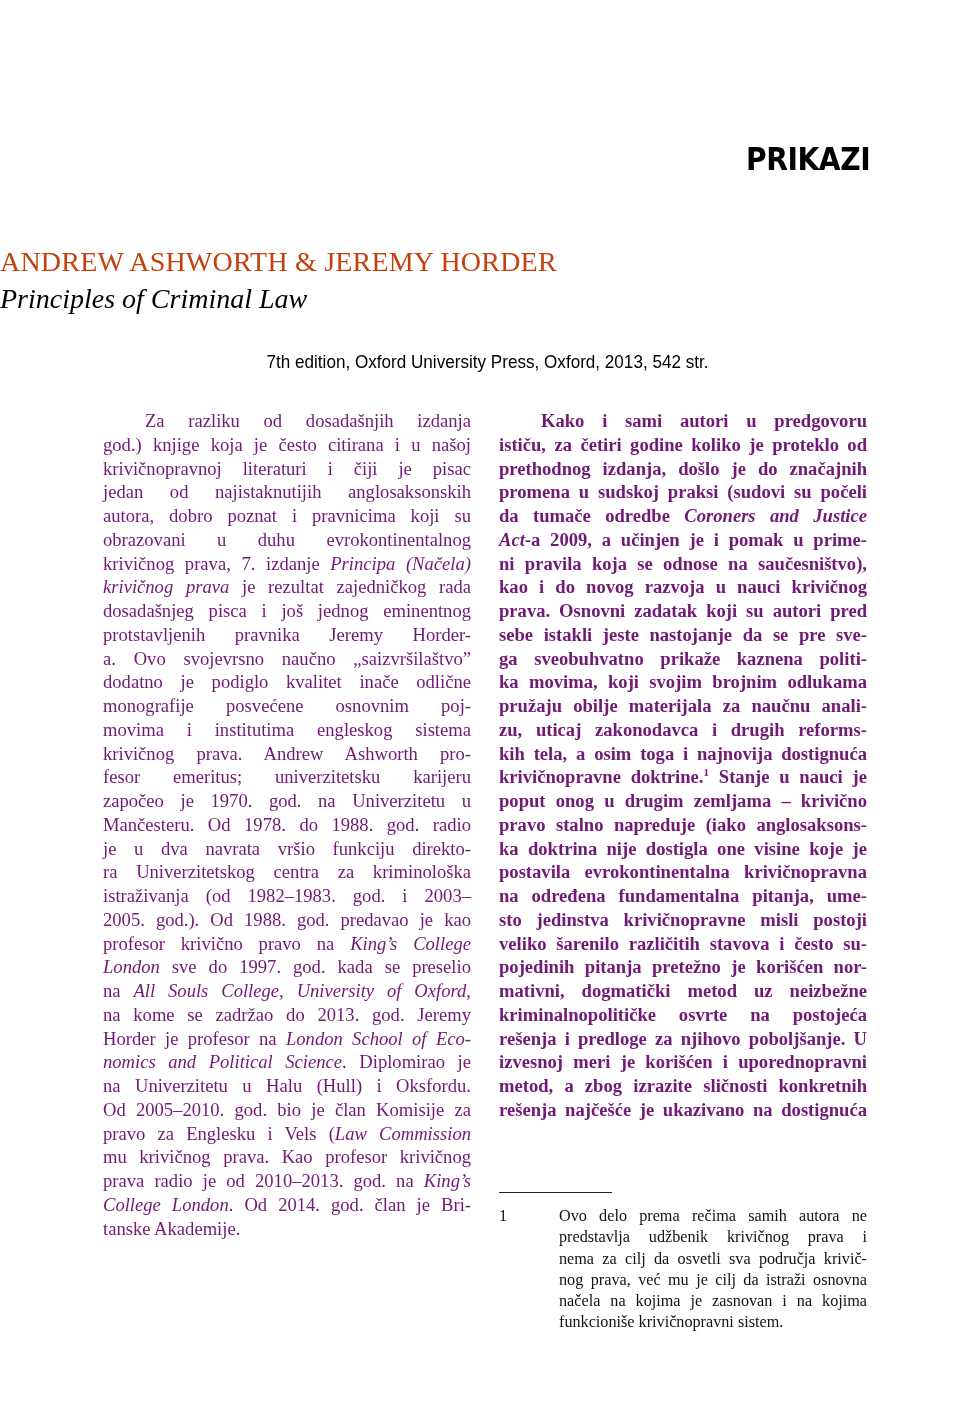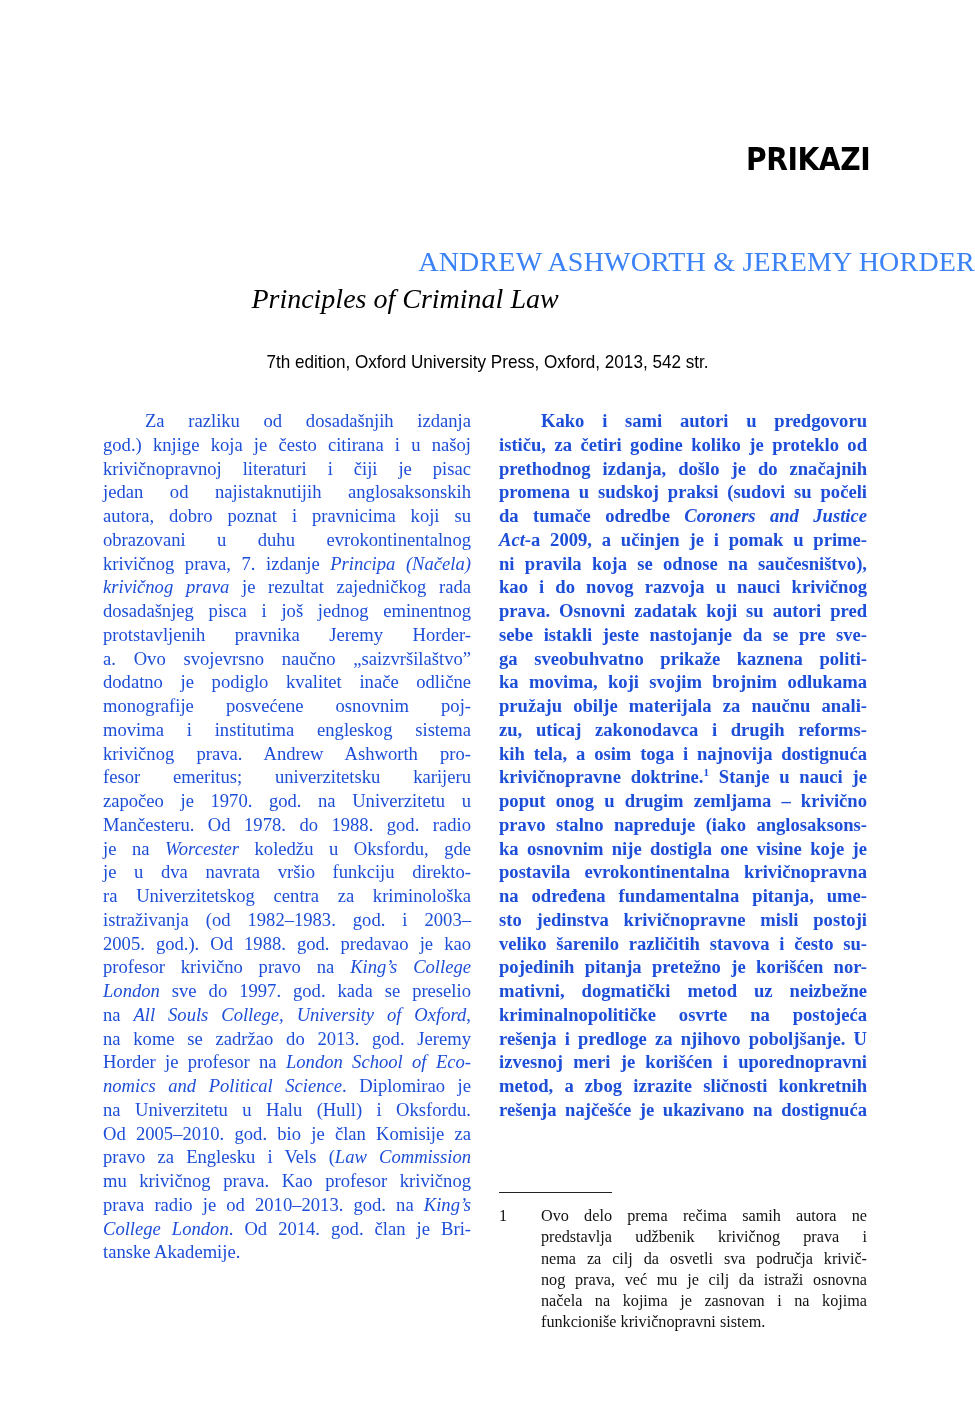--- a/index.html
+++ b/index.html
@@ -4,56 +4,56 @@
 <style>
   html, body { margin: 0; padding: 0; background: #ffffff; }
   body { width: 975px; height: 1418px; position: relative; overflow: hidden; color: #111; }
   .section-label {
     position: absolute; right: 105px; top: 140px;
     font-family: "DejaVu Sans", sans-serif; font-weight: bold; font-size: 32px;
     letter-spacing: -0.5px; transform: scaleX(0.88); transform-origin: right center;
     color: #000;
   }
   .authors {
-    position: absolute; left: 0; width: 975px; top: 246px; text-align: right;
-    font-family: "Liberation Serif", serif; font-size: 28px; letter-spacing: 0.2px; color: #3b82f6;
+    position: absolute; left: 0; width: 975px; top: 246px; text-align: left;
+    font-family: "Liberation Serif", serif; font-size: 28px; letter-spacing: 0.2px; color: #c2410c;
   }
   .book-title {
-    position: absolute; left: 0; width: 810px; top: 283px; text-align: center;
+    position: absolute; left: 0; width: 810px; top: 283px; text-align: left;
     font-family: "Liberation Serif", serif; font-style: italic; font-size: 28px; color: #000;
   }
   .edition {
     position: absolute; left: 0; width: 975px; top: 351px; text-align: center;
     font-family: "Liberation Sans", sans-serif; font-size: 19px; color: #000;
     transform: scaleX(0.9); transform-origin: center;
   }
   .col {
     position: absolute; top: 409px; width: 368px;
-    font-family: "Liberation Serif", serif; font-size: 18.6px; line-height: 23.75px; color: #1d4ed8;
+    font-family: "Liberation Serif", serif; font-size: 18.6px; line-height: 23.75px; color: #701a75;
   }
   .col.left { left: 103px; }
   .col.right { left: 499px; font-weight: bold; }
   .line {
     display: block; white-space: nowrap; text-align: justify; text-align-last: justify;
     height: 23.75px; overflow: visible;
   }
   .line.last { text-align-last: left; }
   .line.indent { text-indent: 42px; }
   i { font-style: italic; }
   sup { font-size: 11px; line-height: 0; vertical-align: 7px; }
   .fn-rule {
     position: absolute; left: 499px; top: 1192px; width: 113px; height: 0;
     border-top: 1.6px solid #222;
   }
   .footnote {
     position: absolute; left: 499px; top: 1206px; width: 368px;
     font-family: "Liberation Serif", serif; font-size: 16.2px; line-height: 21.3px; color: #111;
   }
   .fn-num { position: absolute; left: 0; top: 0; }
-  .fn-body { margin-left: 42px; }
+  .fn-body { margin-left: 60px; }
   .fn-body .line { height: 21.3px; }
 </style>
 </head>
 <body>
 
 <div class="section-label">PRIKAZI</div>
 
 <div class="authors">ANDREW ASHWORTH &amp; JEREMY HORDER</div>
 <div class="book-title">Principles of Criminal Law</div>
 <div class="edition">7th edition, Oxford University Press, Oxford, 2013, 542 str.</div>
@@ -70,21 +70,20 @@
   <span class="line">dosadašnjeg pisca i još jednog eminentnog</span>
   <span class="line">protstavljenih pravnika Jeremy Horder-</span>
   <span class="line">a. Ovo svojevrsno naučno „saizvršilaštvo”</span>
   <span class="line">dodatno je podiglo kvalitet inače odlične</span>
   <span class="line">monografije posvećene osnovnim poj-</span>
   <span class="line">movima i institutima engleskog sistema</span>
   <span class="line">krivičnog prava. Andrew Ashworth pro-</span>
   <span class="line">fesor emeritus; univerzitetsku karijeru</span>
   <span class="line">započeo je 1970. god. na Univerzitetu u</span>
   <span class="line">Mančesteru. Od 1978. do 1988. god. radio</span>
-  <span class="line"><span>je na </span><i>Worcester</i><span> koledžu u Oksfordu, gde</span></span>
   <span class="line">je u dva navrata vršio funkciju direkto-</span>
   <span class="line">ra Univerzitetskog centra za kriminološka</span>
   <span class="line">istraživanja (od 1982–1983. god. i 2003–</span>
   <span class="line">2005. god.). Od 1988. god. predavao je kao</span>
   <span class="line"><span>profesor krivično pravo na </span><i>King’s College</i></span>
   <span class="line"><i>London</i><span> sve do 1997. god. kada se preselio</span></span>
   <span class="line"><span>na </span><i>All Souls College, University of Oxford</i><span>,</span></span>
   <span class="line">na kome se zadržao do 2013. god. Jeremy</span>
   <span class="line"><span>Horder je profesor na </span><i>London School of Eco-</i></span>
   <span class="line"><i>nomics and Political Science</i><span>. Diplomirao je</span></span>
@@ -109,21 +108,21 @@
   <span class="line">prava. Osnovni zadatak koji su autori pred</span>
   <span class="line">sebe istakli jeste nastojanje da se pre sve-</span>
   <span class="line">ga sveobuhvatno prikaže kaznena politi-</span>
   <span class="line">ka movima, koji svojim brojnim odlukama</span>
   <span class="line">pružaju obilje materijala za naučnu anali-</span>
   <span class="line">zu, uticaj zakonodavca i drugih reforms-</span>
   <span class="line">kih tela, a osim toga i najnovija dostignuća</span>
   <span class="line"><span>krivičnopravne doktrine.</span><sup>1</sup><span> Stanje u nauci je</span></span>
   <span class="line">poput onog u drugim zemljama – krivično</span>
   <span class="line">pravo stalno napreduje (iako anglosaksons-</span>
-  <span class="line">ka osnovnim nije dostigla one visine koje je</span>
+  <span class="line">ka doktrina nije dostigla one visine koje je</span>
   <span class="line">postavila evrokontinentalna krivičnopravna</span>
   <span class="line">na određena fundamentalna pitanja, ume-</span>
   <span class="line">sto jedinstva krivičnopravne misli postoji</span>
   <span class="line">veliko šarenilo različitih stavova i često su-</span>
   <span class="line">pojedinih pitanja pretežno je korišćen nor-</span>
   <span class="line">mativni, dogmatički metod uz neizbežne</span>
   <span class="line">kriminalnopolitičke osvrte na postojeća</span>
   <span class="line">rešenja i predloge za njihovo poboljšanje. U</span>
   <span class="line">izvesnoj meri je korišćen i uporednopravni</span>
   <span class="line">metod, a zbog izrazite sličnosti konkretnih</span>

